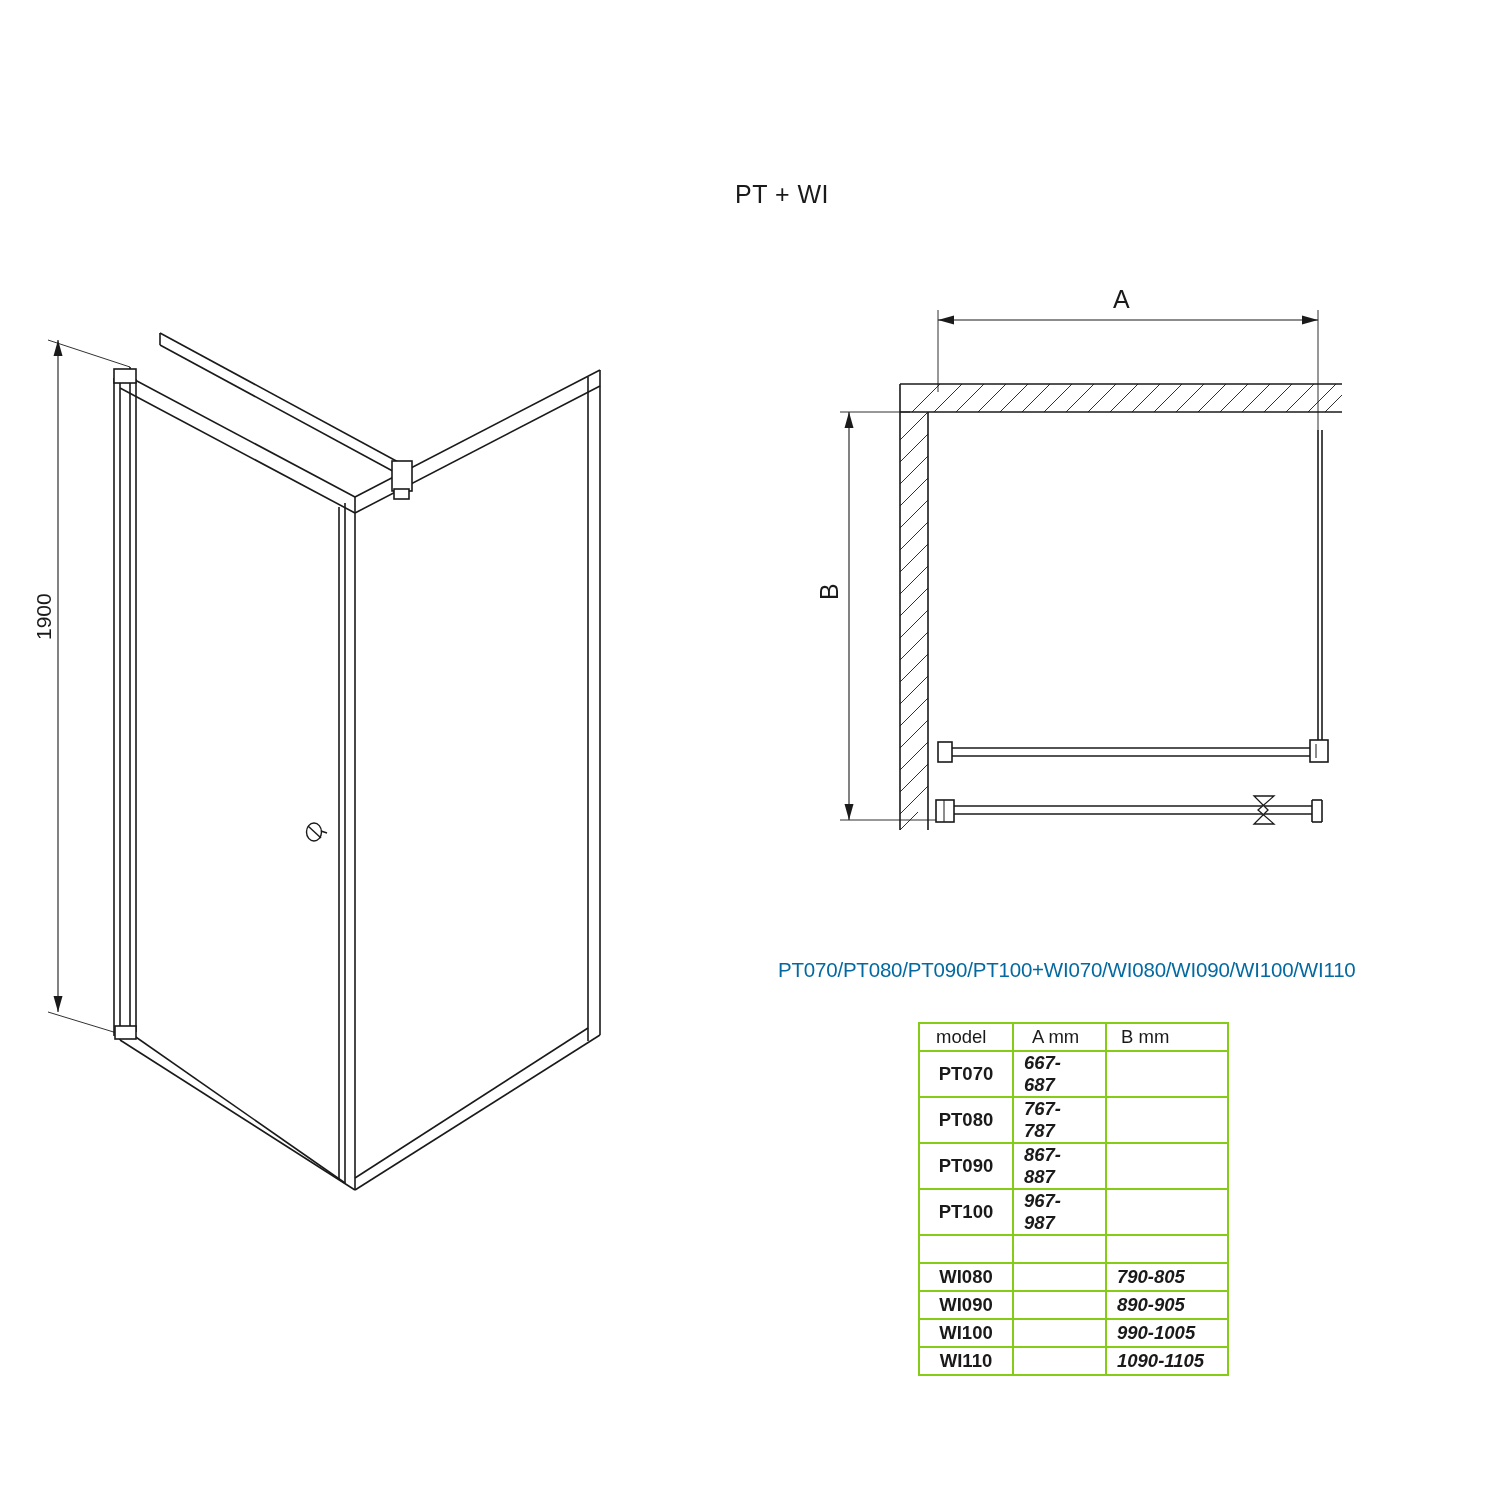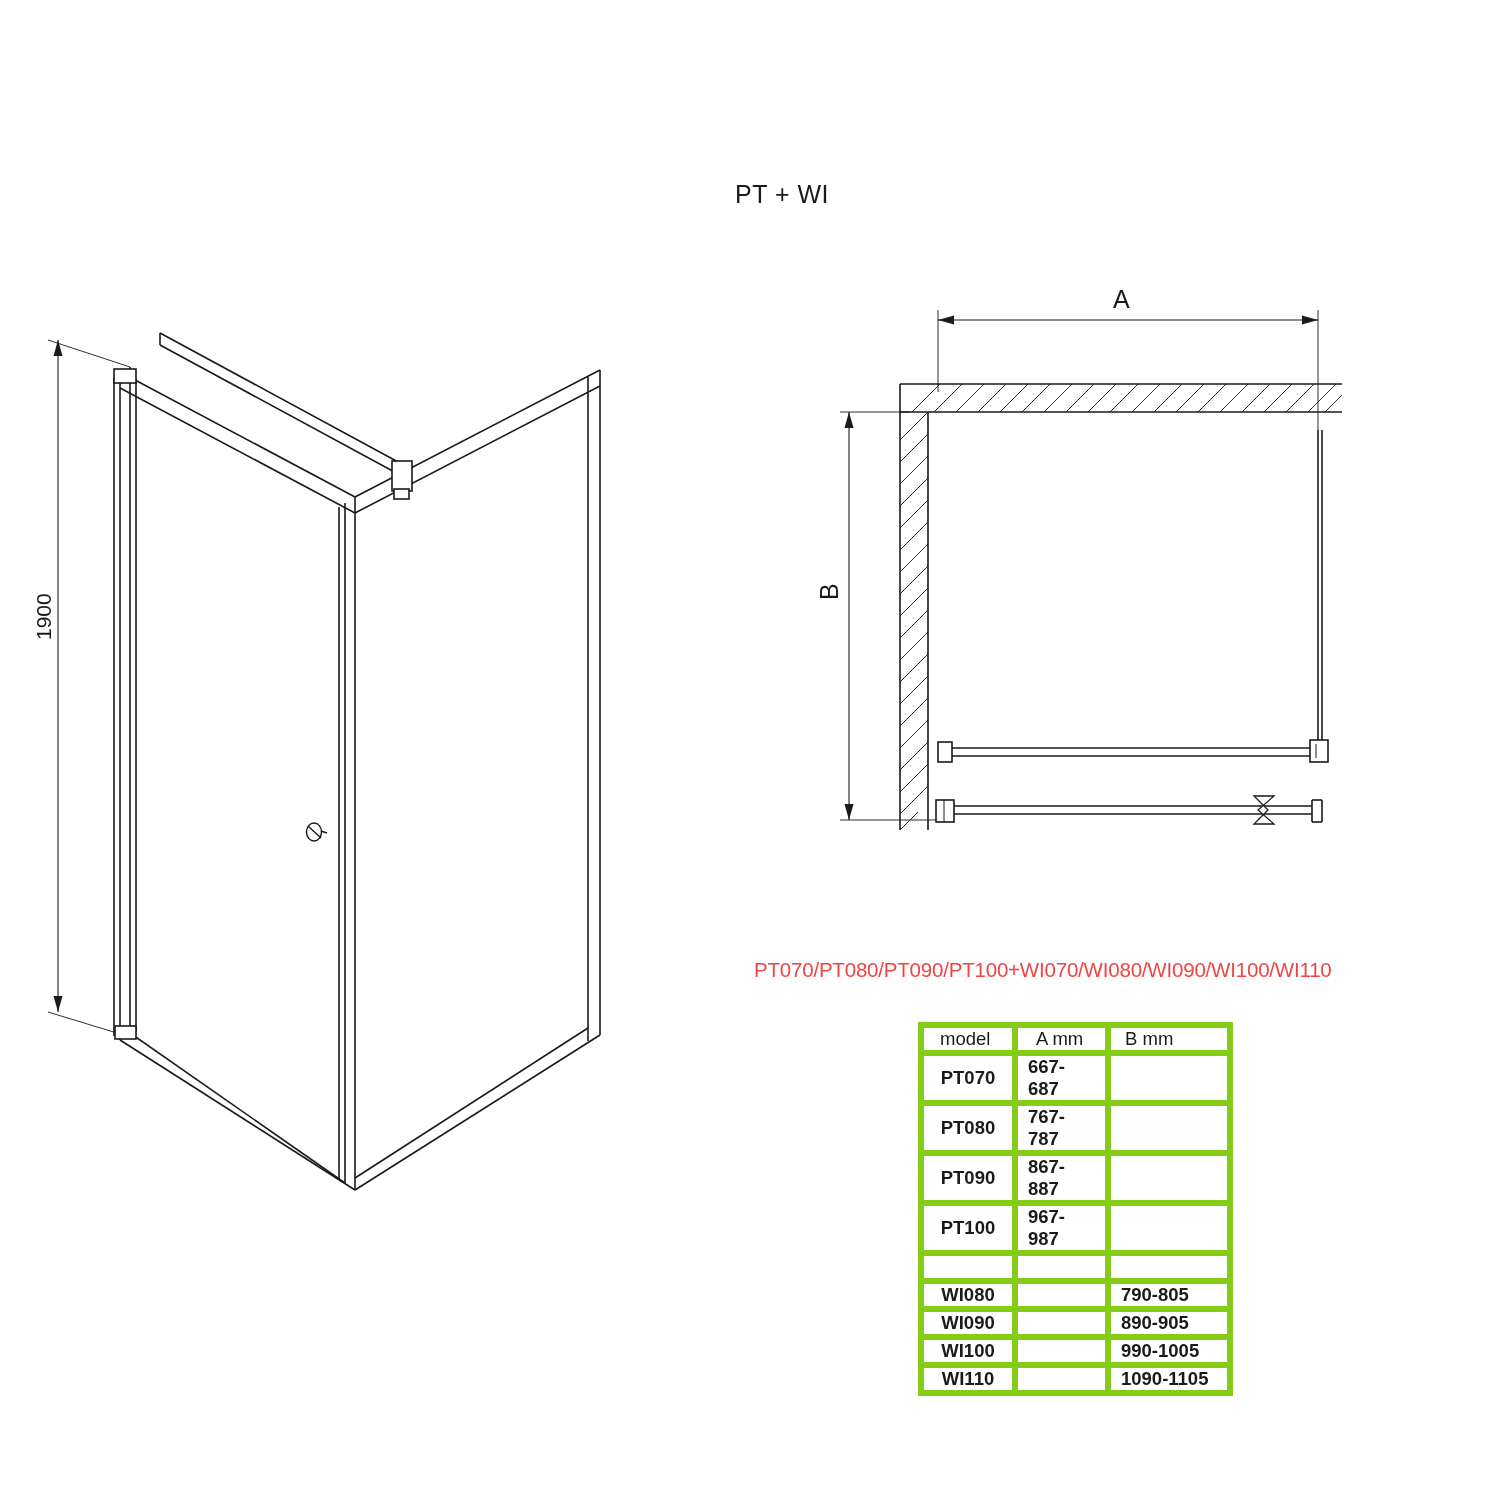--- a/index.html
+++ b/index.html
@@ -64,52 +64,52 @@
     left: 815px;
     top: 600px;
     transform: rotate(-90deg);
     transform-origin: left top;
     font-size: 25px;
   }
 
   
   #model-codes {
     position: absolute;
-    left: 754px;
+    left: 778px;
     top: 958px;
     font-size: 20.5px;
     letter-spacing: -0.2px;
-    color: #ef4444;
+    color: #0369a1;
     white-space: nowrap;
   }
 
   
   #spec-table {
     position: absolute;
     left: 918px;
     top: 1022px;
     border-collapse: collapse;
     font-size: 18.5px;
     color: #1a1a1a;
   }
   #spec-table td, #spec-table th {
-    border: 6px solid #84cc16;
+    border: 2px solid #84cc16;
     height: 28px;
     padding: 0 16px;
     font-weight: normal;
     text-align: left;
     vertical-align: middle;
     box-sizing: border-box;
   }
   #spec-table .c-model { width: 94px; text-align: center; }
   #spec-table .c-a { width: 93px; }
   #spec-table .c-b { width: 122px; }
   #spec-table tr.head td { font-weight: normal; }
   #spec-table td.model-cell { text-align: center; font-weight: bold; }
-  #spec-table td.val-cell { font-weight: bold; padding-left: 10px; }
+  #spec-table td.val-cell { font-weight: bold; padding-left: 10px; font-style: italic; }
   #spec-table tr.spacer td { height: 28px; }
   #spec-table tr.head td.c-model { text-align: left; padding-left: 16px; }
   #spec-table tr.head td.c-a { padding-left: 18px; }
   #spec-table tr.head td.c-b { padding-left: 14px; }
 </style>
 </head>
 <body>
 
 <div class="page">
 

